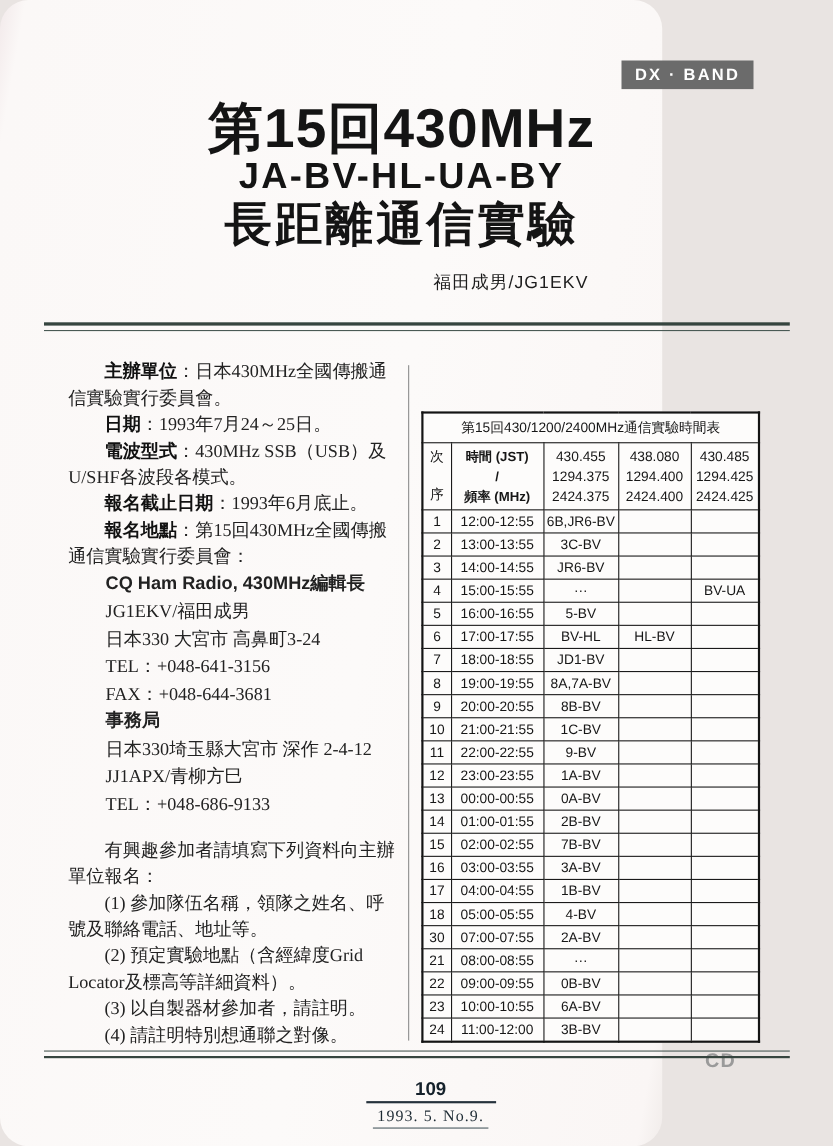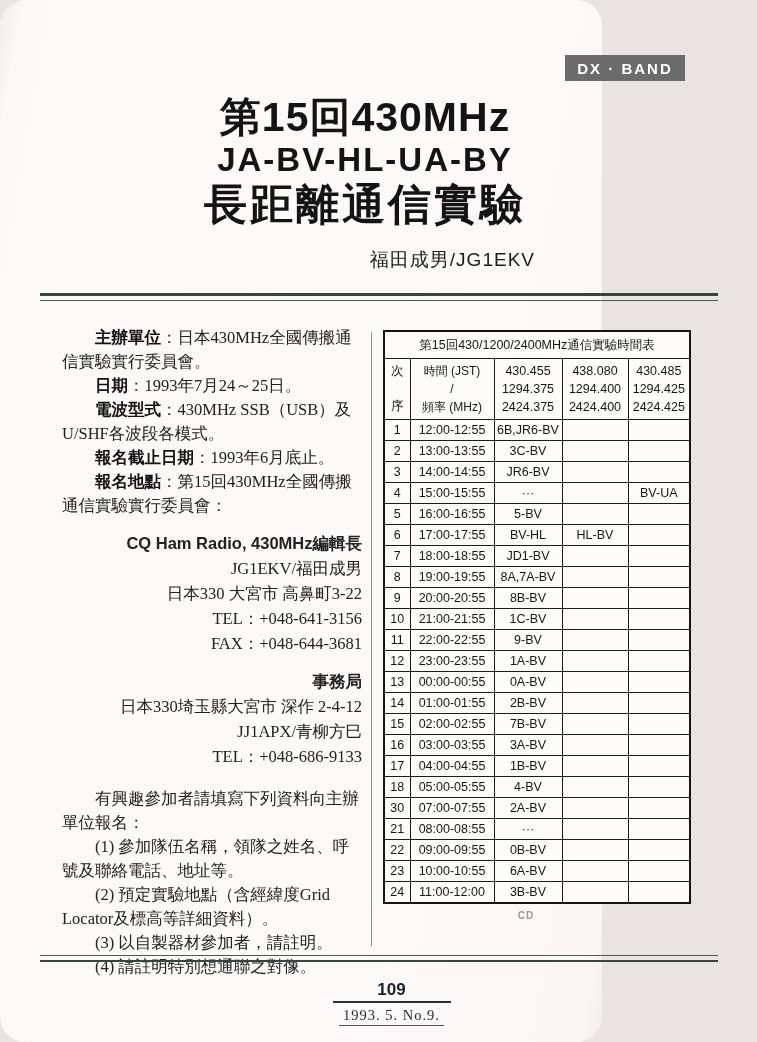--- a/index.html
+++ b/index.html
@@ -23,85 +23,86 @@
     font-family:"Liberation Sans","DejaVu Sans",sans-serif;
     font-weight:bold;font-size:15px;letter-spacing:2px;
     display:flex;align-items:center;justify-content:center;
   }
   .title-block{
     position:absolute;left:0;top:92px;width:730px;
     text-align:center;
     font-family:"Liberation Sans","DejaVu Sans",sans-serif;
     font-weight:bold;color:#141414;
   }
-  .title-l1{font-size:41px;line-height:50px;letter-spacing:1px;}
+  .title-l1{font-size:50px;line-height:50px;letter-spacing:1px;}
   .title-l2{font-size:33px;line-height:36px;letter-spacing:2px;}
   .title-l3{font-size:43px;line-height:52px;letter-spacing:3px;}
   .author{
     position:absolute;right:67px;top:247px;
-    font-size:19px;letter-spacing:1px;
+    font-size:16px;letter-spacing:1px;
     font-family:"Liberation Sans","DejaVu Sans",sans-serif;
   }
   .rule-top{
     position:absolute;left:40px;top:293px;width:678px;height:4px;
     border-top:3px solid #36453f;border-bottom:1px solid #4a5a55;
   }
   
   .col-divider{
     position:absolute;left:371px;top:332px;width:1px;height:614px;
     background:#8d8d8d;
   }
   .left-col{
     position:absolute;left:62px;top:326px;width:300px;
     font-size:16.5px;line-height:24px;color:#222;
   }
   .left-col p{margin:0;}
   p.info{text-indent:2em;}
   p.info b{font-weight:700;color:#111;}
-  .contact{margin-left:34px;margin-top:13px;line-height:25px;text-align:right;}
+  .contact{margin-left:34px;line-height:25px;}
   .contact .c-title{
     font-family:"Liberation Sans","DejaVu Sans",sans-serif;
     font-weight:bold;font-size:16.5px;
   }
   .apply{margin-top:18px;}
   .apply p{text-indent:2em;}
   
   .table-wrap{
     position:absolute;left:383px;top:330px;width:308px;
     font-family:"Liberation Sans","DejaVu Sans",sans-serif;
   }
   table.schedule{
     border-collapse:collapse;width:308px;table-layout:fixed;
     background:#fdfcfb;
+    margin-top:44px;
   }
   table.schedule td,table.schedule th{
     border:1px solid #1b1b1b;
     padding:0 1px;text-align:center;vertical-align:middle;
     font-size:12.5px;color:#161616;font-weight:normal;
     overflow:hidden;white-space:nowrap;
   }
   table.schedule{border:2px solid #141414;}
   td.t-title{
     font-size:14px;font-weight:600;height:26px;letter-spacing:0;
     border-bottom:2px solid #141414;
   }
   tr.head th{height:60px;}
   th.seq{font-size:14px;}
   .seq-stack{display:flex;flex-direction:column;justify-content:space-between;height:52px;}
   .tf-stack,.freq-stack{display:flex;flex-direction:column;justify-content:space-between;height:54px;line-height:18px;}
-  .tf-small{font-size:12px;}
+  .tf-small{font-size:12px;font-weight:bold;}
   tr.data td{height:20px;}
   .col-no{width:26px;}
   .col-time{width:84px;}
   .col-f1{width:68px;}
   .col-f2{width:66px;}
   .col-f3{width:62px;}
   .end-mark{
-    text-align:center;margin-top:6px;padding-right:22px;
-    font-size:10px;font-weight:700;color:#9a9a9a;letter-spacing:1px;
+    text-align:right;margin-top:6px;padding-right:22px;
+    font-size:18px;font-weight:700;color:#9a9a9a;letter-spacing:1px;
     font-family:"Liberation Sans","DejaVu Sans",sans-serif;
   }
   
   .rule-bottom{
     position:absolute;left:40px;top:955px;width:678px;height:4px;
     border-top:1px solid #4a5a55;border-bottom:2.5px solid #36453f;
   }
   .footer{
     position:absolute;left:13px;top:980px;width:757px;
     display:flex;flex-direction:column;align-items:center;
@@ -144,21 +145,21 @@
         <p class="info"><b>電波型式</b><span>：430MHz SSB（USB）及U/SHF各波段各模式。</span></p>
         <p class="info"><b>報名截止日期</b><span>：1993年6月底止。</span></p>
         <p class="info"><b>報名地點</b><span>：第15回430MHz全國傳搬通信實驗實行委員會：</span></p>
       </div>
 
     <div class="contact">
       <div class="c-title">CQ Ham Radio, 430MHz編輯長</div>
       <div>
 
       <div>JG1EKV/福田成男</div>
-          <div>日本330 大宮市 高鼻町3-22</div>
+          <div>日本330 大宮市 高鼻町3-24</div>
           <div>TEL：+048-641-3156</div>
           <div>FAX：+048-644-3681</div>
         </div>
     </div>
 
     <div class="contact">
       <div class="c-title">事務局</div>
       <div>
 
       <div>日本330埼玉縣大宮市 深作 2-4-12</div>

